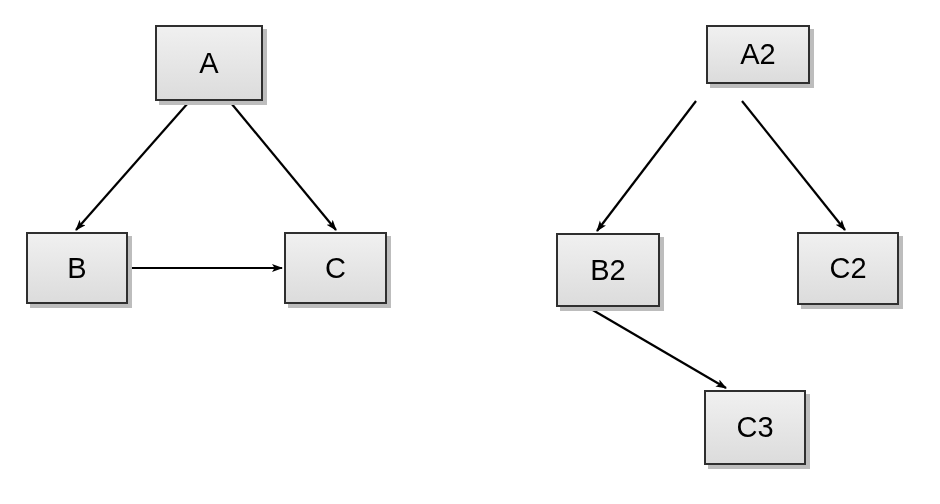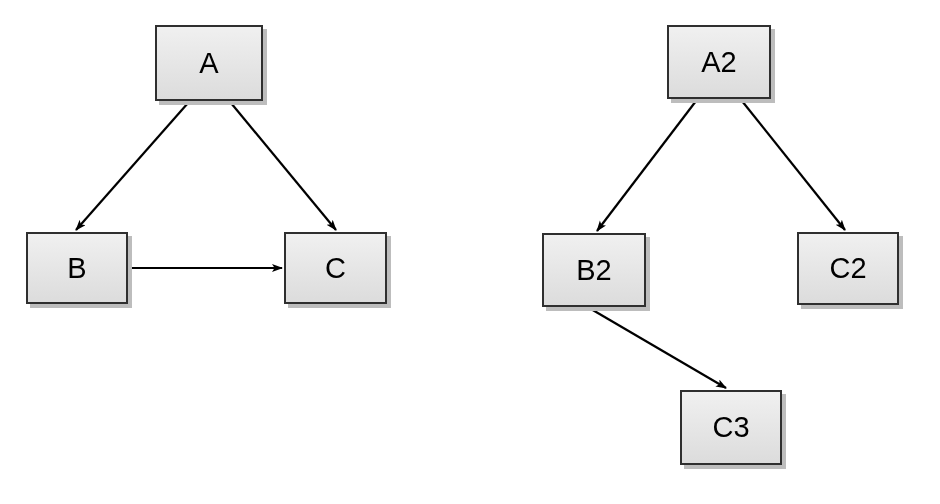--- a/index.html
+++ b/index.html
@@ -76,27 +76,27 @@
   <div id="nodes-group">
       <div class="node" style="left: 155px; top: 25px; width: 108px; height: 76px; background: linear-gradient(rgb(240, 240, 240) 0%, rgb(220, 220, 220) 100%); border-color: rgb(47, 47, 47); box-shadow: rgb(189, 189, 189) 4px 4px 0px;">
         <span class="node-label" style="color: rgb(0, 0, 0);">A</span>
       </div>
       <div class="node" style="left: 26px; top: 232px; width: 102px; height: 72px; background: linear-gradient(rgb(240, 240, 240) 0%, rgb(220, 220, 220) 100%); border-color: rgb(47, 47, 47); box-shadow: rgb(189, 189, 189) 4px 4px 0px;">
         <span class="node-label" style="color: rgb(0, 0, 0);">B</span>
       </div>
       <div class="node" style="left: 284px; top: 232px; width: 103px; height: 72px; background: linear-gradient(rgb(240, 240, 240) 0%, rgb(220, 220, 220) 100%); border-color: rgb(47, 47, 47); box-shadow: rgb(189, 189, 189) 4px 4px 0px;">
         <span class="node-label" style="color: rgb(0, 0, 0);">C</span>
       </div>
-      <div class="node" style="left: 667px; top: 25px; width: 104px; height: 74px; background: linear-gradient(rgb(240, 240, 240) 0%, rgb(220, 220, 220) 100%); border-color: rgb(47, 47, 47); box-shadow: rgb(189, 189, 189) 4px 4px 0px;">
+      <div class="node" style="left: 706px; top: 25px; width: 104px; height: 59px; background: linear-gradient(rgb(240, 240, 240) 0%, rgb(220, 220, 220) 100%); border-color: rgb(47, 47, 47); box-shadow: rgb(189, 189, 189) 4px 4px 0px;">
         <span class="node-label" style="color: rgb(0, 0, 0);">A2</span>
       </div>
-      <div class="node" style="left: 542px; top: 233px; width: 104px; height: 74px; background: linear-gradient(rgb(240, 240, 240) 0%, rgb(220, 220, 220) 100%); border-color: rgb(47, 47, 47); box-shadow: rgb(189, 189, 189) 4px 4px 0px;">
+      <div class="node" style="left: 556px; top: 233px; width: 104px; height: 74px; background: linear-gradient(rgb(240, 240, 240) 0%, rgb(220, 220, 220) 100%); border-color: rgb(47, 47, 47); box-shadow: rgb(189, 189, 189) 4px 4px 0px;">
         <span class="node-label" style="color: rgb(0, 0, 0);">B2</span>
       </div>
       <div class="node" style="left: 797px; top: 232px; width: 102px; height: 73px; background: linear-gradient(rgb(240, 240, 240) 0%, rgb(220, 220, 220) 100%); border-color: rgb(47, 47, 47); box-shadow: rgb(189, 189, 189) 4px 4px 0px; text-align: right;">
         <span class="node-label" style="color: rgb(0, 0, 0);">C2</span>
       </div>
-      <div class="node" style="left: 680px; top: 390px; width: 102px; height: 75px; background: linear-gradient(rgb(240, 240, 240) 0%, rgb(220, 220, 220) 100%); border-color: rgb(47, 47, 47); box-shadow: rgb(189, 189, 189) 4px 4px 0px;">
+      <div class="node" style="left: 704px; top: 390px; width: 102px; height: 75px; background: linear-gradient(rgb(240, 240, 240) 0%, rgb(220, 220, 220) 100%); border-color: rgb(47, 47, 47); box-shadow: rgb(189, 189, 189) 4px 4px 0px;">
         <span class="node-label" style="color: rgb(0, 0, 0);">C3</span>
       </div>
     </div>
 
 </div>
 
 </body></html>

